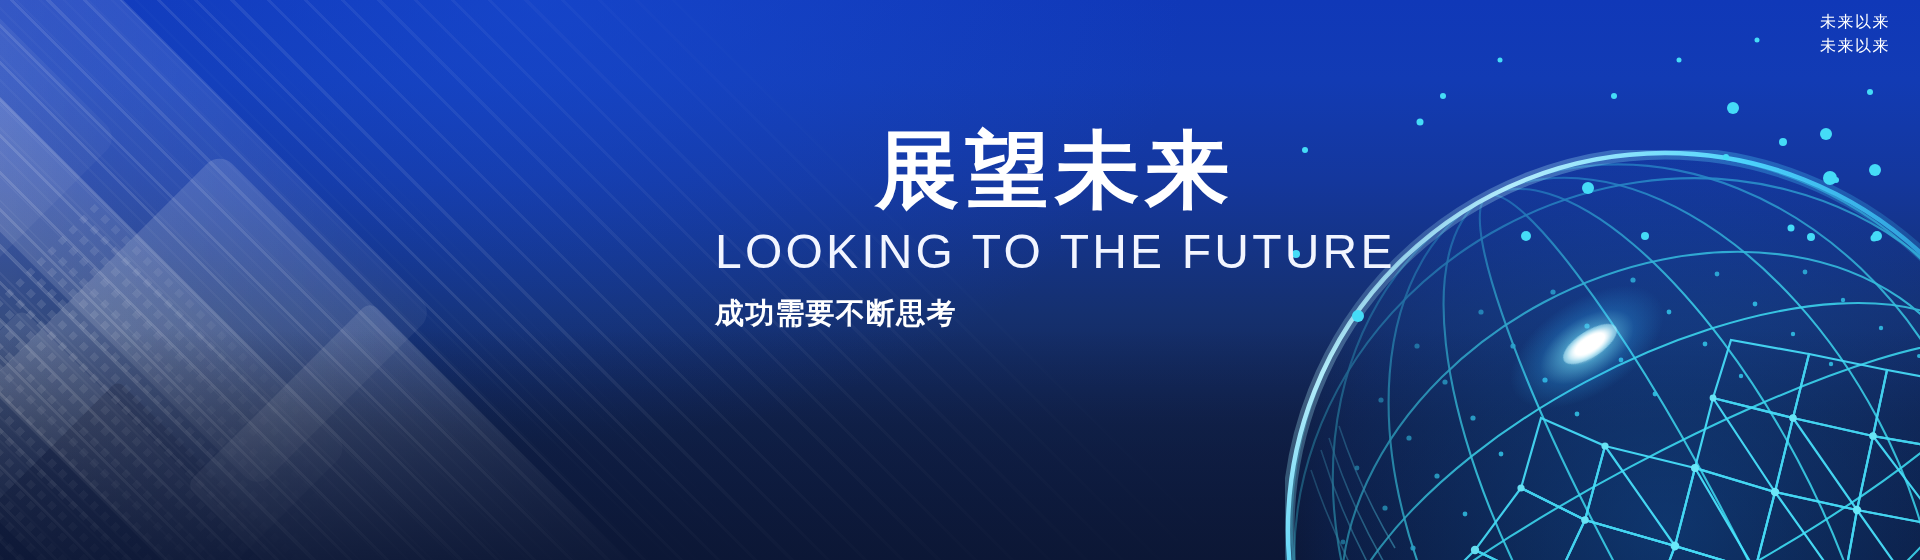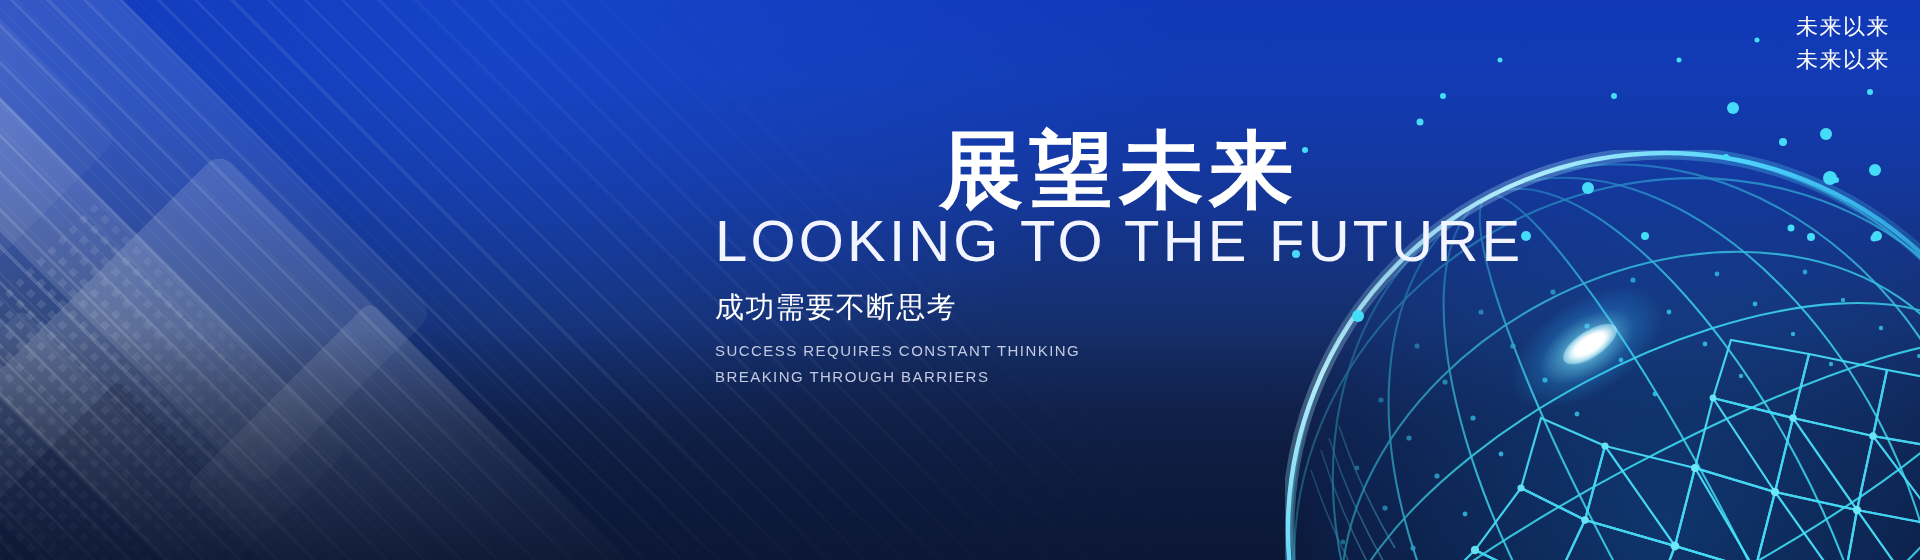--- a/index.html
+++ b/index.html
@@ -137,30 +137,31 @@
   .headline {
     font-size:84px;
     font-weight:bold;
     color:#ffffff;
     letter-spacing:6px;
     line-height:1.0;
     white-space:nowrap;
     text-align:center;
   }
   .subhead {
-    font-size:58px;
+    margin-top:16px;
+    font-size:48px;
     font-weight:normal;
     color:#f2f5ff;
     letter-spacing:3.2px;
     line-height:1.0;
     white-space:nowrap;
   }
   .cn-line {
     font-size:29px;
-    font-weight:normal;
+    font-weight:bold;
     color:#ffffff;
     letter-spacing:1.2px;
     line-height:1.34;
     white-space:nowrap;
   }
   .cn-block { margin-top:18px; }
   .en-line {
     font-size:15px;
     color:#c3cbe2;
     letter-spacing:1.45px;
@@ -169,21 +170,21 @@
   }
   .en-block { margin-top:11px; }
 
   
   .corner {
     position:absolute;
     right:30px; top:10px;
     text-align:right;
   }
   .corner-line {
-    font-size:22px;
+    font-size:16px;
     color:#ffffff;
     letter-spacing:1.5px;
     line-height:1.52;
     white-space:nowrap;
   }
 </style>
 </head>
 <body>
 
 <div class="banner">
@@ -421,24 +422,20 @@
 
   <div class="copy">
     <div class="headline">展望未来</div>
 
     <div class="subhead">LOOKING TO THE FUTURE</div>
 
     <div class="cn-block">
       <div class="cn-line">成功需要不断思考</div>
     </div>
 
-    <div class="en-block">
-      <div class="en-line">SUCCESS REQUIRES CONSTANT THINKING</div>
-      <div class="en-line">BREAKING THROUGH BARRIERS</div>
-    </div>
   </div>
 
   <div class="corner">
     <div class="corner-line">未来以来</div>
     <div class="corner-line">未来以来</div>
   </div>
 
 </div>
 
 </body></html>

